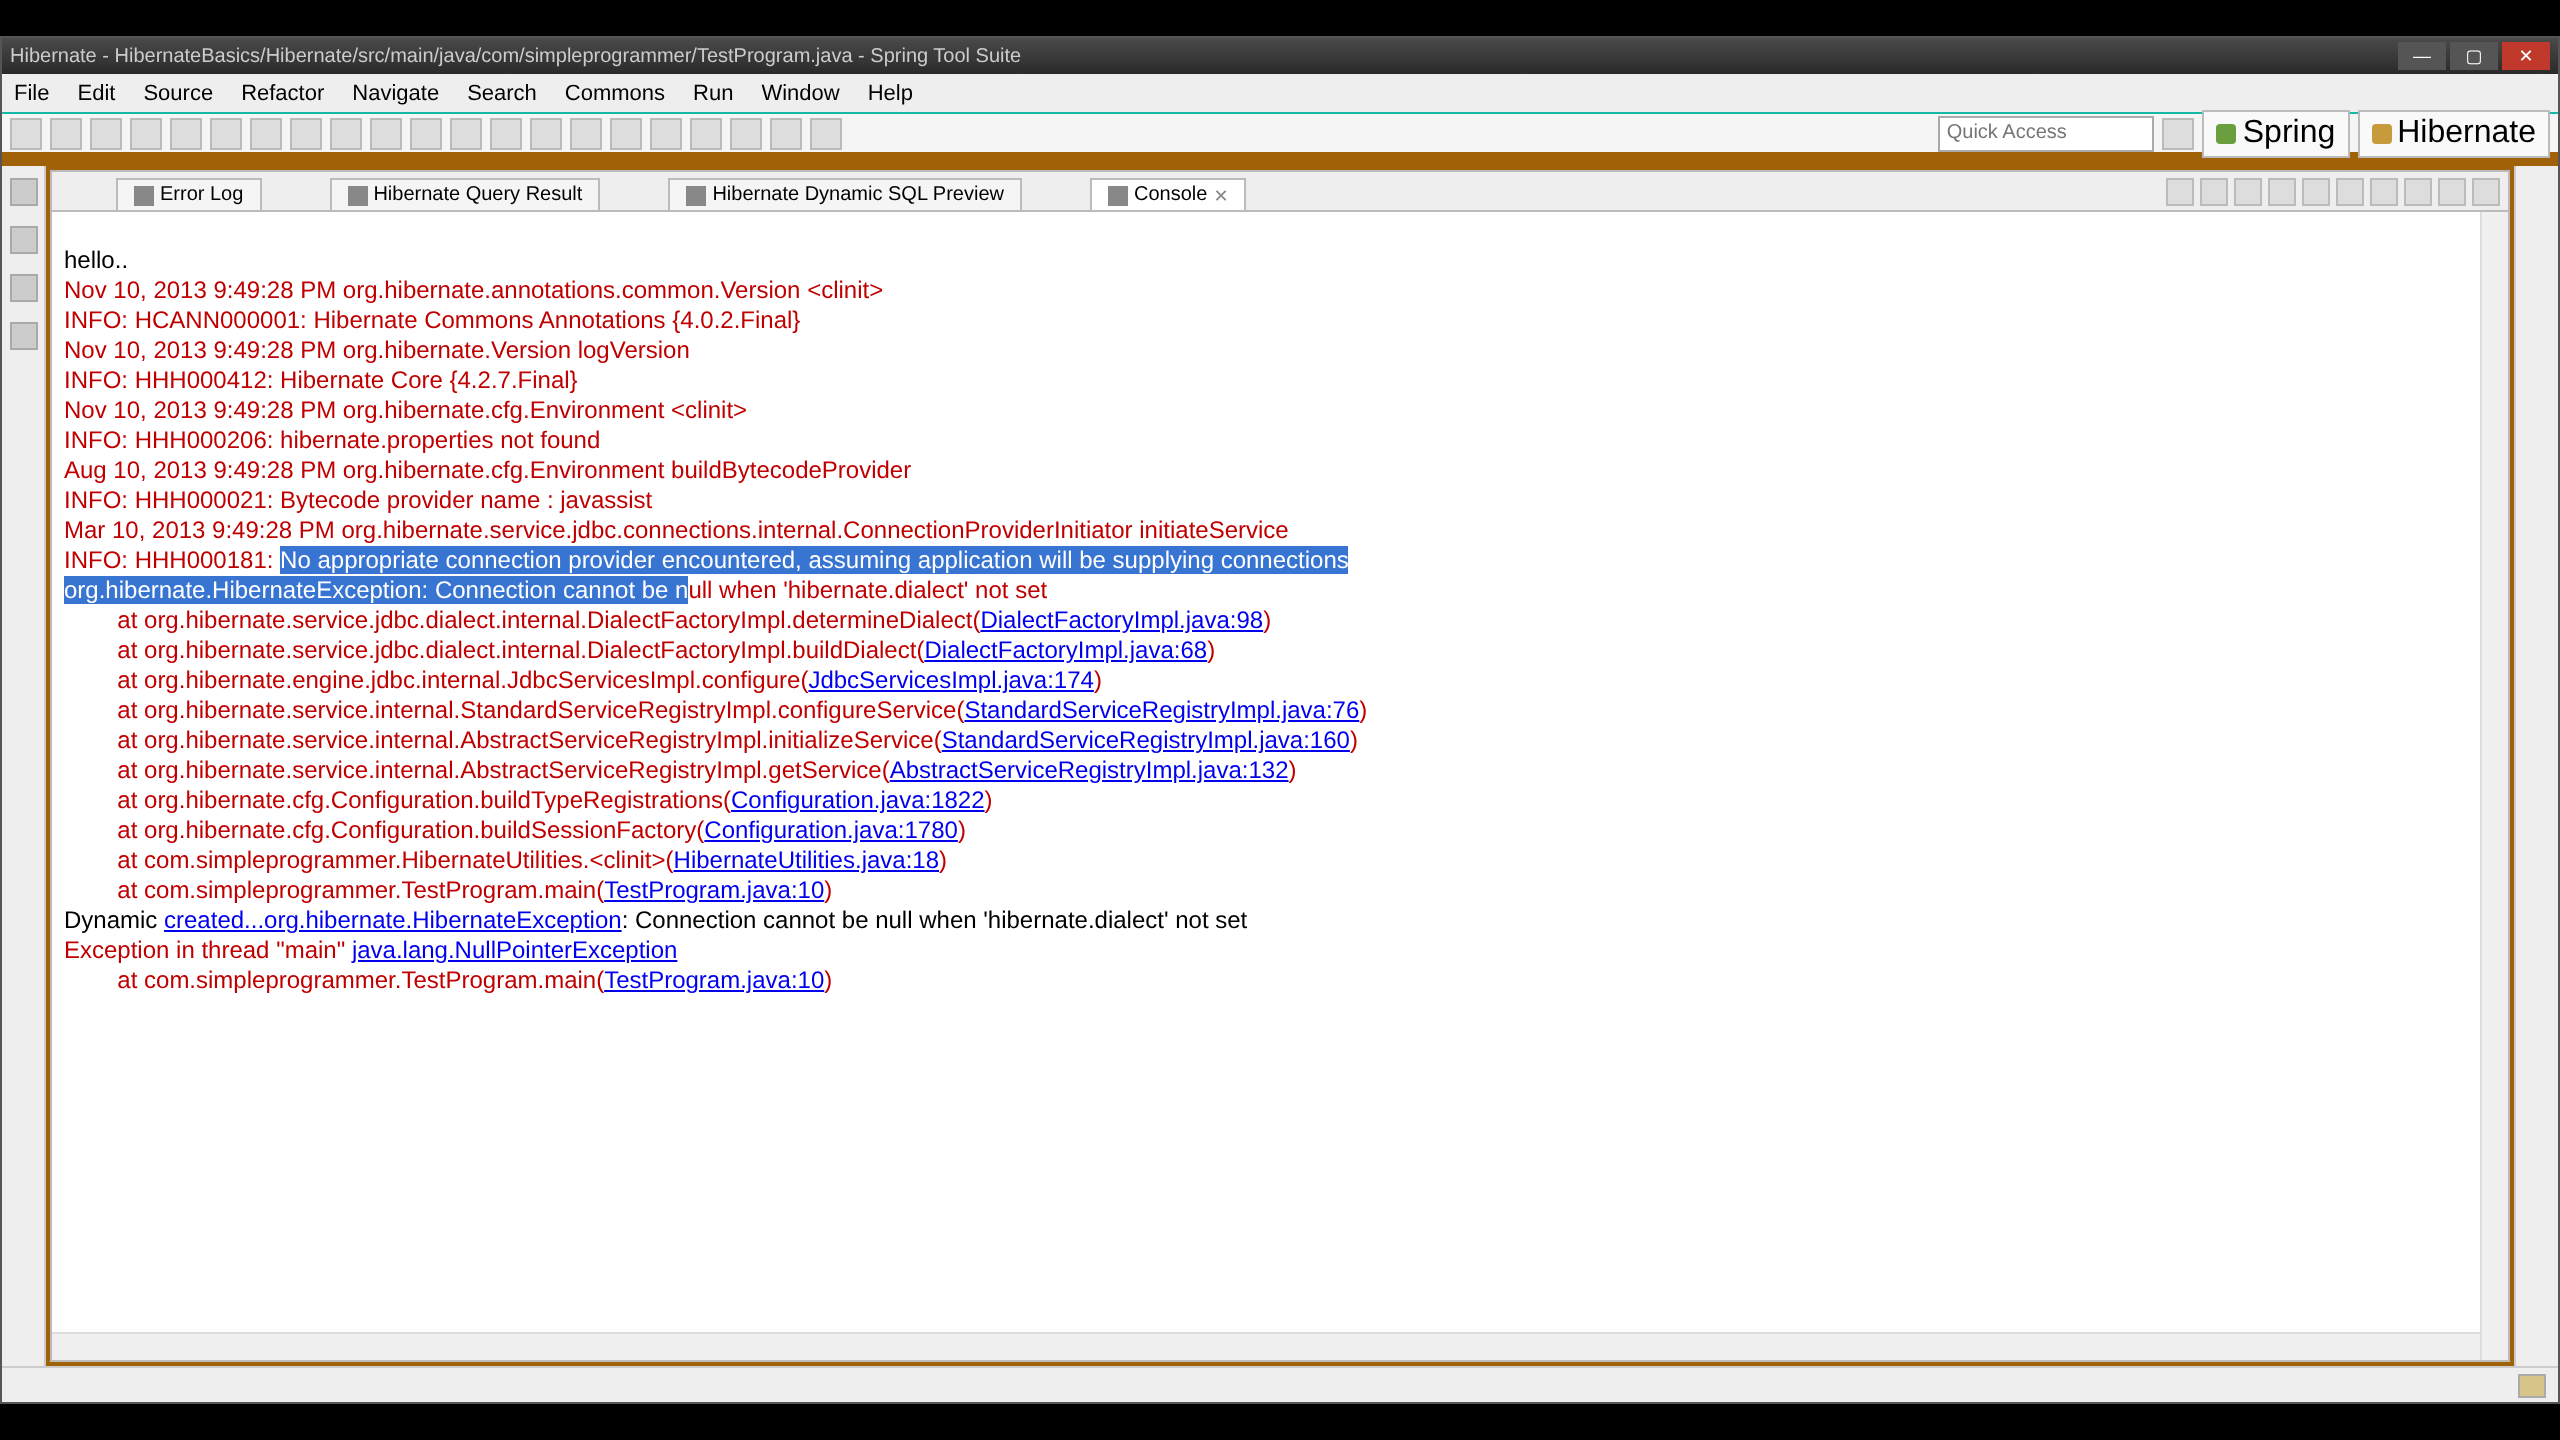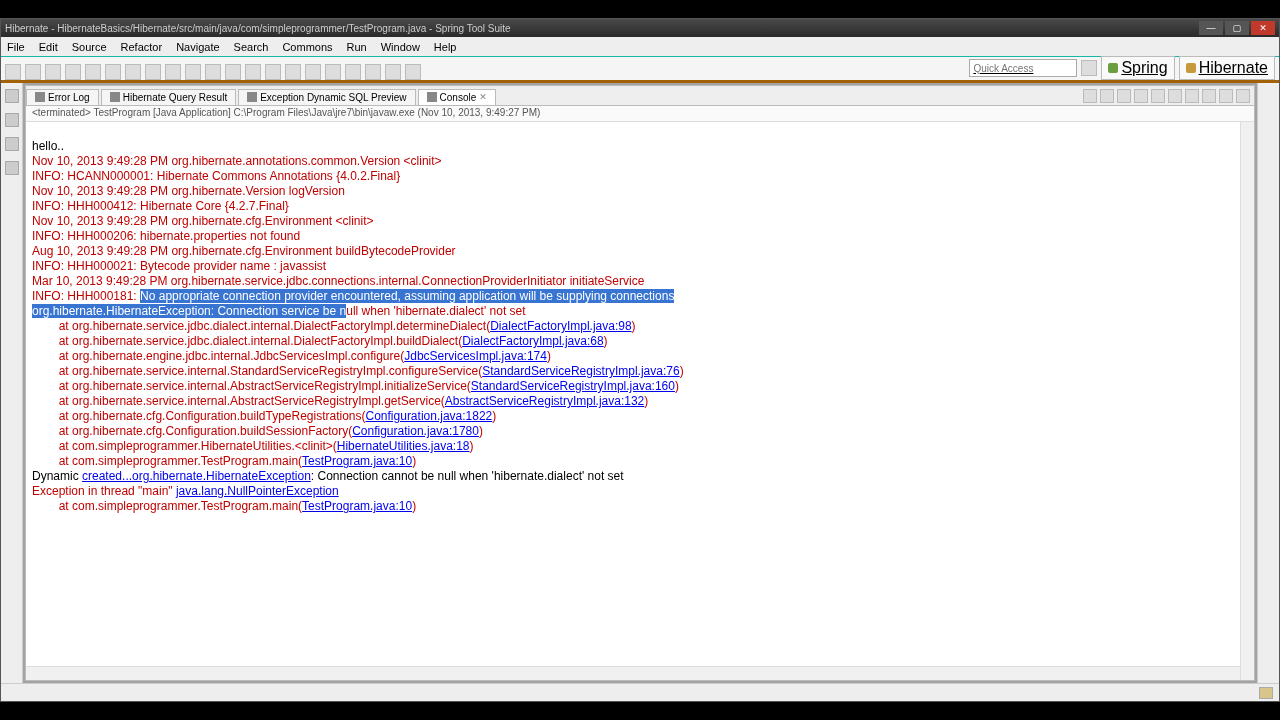--- a/index.html
+++ b/index.html
@@ -1,38 +1,38 @@
 <!DOCTYPE html>
 <html><head>
 <meta charset="utf-8">
 <style>
 * { margin: 0; padding: 0; box-sizing: border-box; font-family: "Segoe UI", Tahoma, sans-serif; }
 body { background: #000; width: 1280px; height: 720px; overflow: hidden; }
-.window { position: absolute; top: 18px; left: 0; width: 1280px; height: 684px; background: #a3a3a3; border: 1px solid #555; }
+.window { position: absolute; top: 18px; left: 0; width: 1280px; height: 684px; background: #a16207; border: 1px solid #555; }
 .titlebar { height: 18px; background: linear-gradient(#4a4a4a,#2a2a2a); display: flex; justify-content: space-between; align-items: center; padding: 0 4px; font-size: 10px; color: #ccc; }
 .titlebar-btns { display: flex; gap: 2px; }
 .titlebar-btn { width: 24px; height: 14px; background: #555; display: inline-flex; align-items: center; justify-content: center; color: #fff; font-size: 9px; }
 .titlebar-btn.close { background: #c0392b; }
 .menubar { height: 20px; background: #eee; display: flex; align-items: center; padding: 0 6px; gap: 14px; font-size: 11px; border-bottom: 1px solid #14b8a6; }
 .menubar span { cursor: default; }
-.toolbar { height: 26px; background: #f5f5f5; border-bottom: 3px solid #a16207; display: flex; align-items: flex-end; padding: 0 4px; justify-content: space-between; text-decoration: underline; }
+.toolbar { height: 26px; background: #f5f5f5; border-bottom: 7px solid #a16207; display: flex; align-items: center; padding: 0 4px; justify-content: space-between; }
 .toolbar-left { display: flex; gap: 4px; align-items: center; }
 .toolbar-right { display: flex; gap: 4px; align-items: center; }
 .tbtn { width: 16px; height: 16px; background: #ddd; border: 1px solid #bbb; }
 .quick { width: 108px; height: 18px; font-size: 10px; padding: 1px 3px; border: 1px solid #aaa; color: #888; }
 .persp { font-size: 16px; padding: 2px 6px; border: 1px solid #bbb; background: #f9f9f9; display: inline-flex; align-items: center; gap: 3px; }
 .persp-icon { width: 10px; height: 10px; background: #6a9e3e; border-radius: 2px; }
 .persp-icon.hib { background: #c79b3b; }
 .body-area { position: absolute; top: 64px; bottom: 18px; left: 0; right: 0; display: flex; }
 .gutter { width: 22px; background: #eee; border-right: 1px solid #ccc; display: flex; flex-direction: column; align-items: center; gap: 10px; padding-top: 6px; }
 .gutter .g { width: 14px; height: 14px; background: #ccc; border: 1px solid #aaa; }
 .main { flex: 1; display: flex; flex-direction: column; background: #fff; border: 1px solid #bbb; margin: 2px; }
 .tabs { height: 20px; background: #eee; display: flex; align-items: flex-end; font-size: 10px; border-bottom: 1px solid #bbb; justify-content: space-between; }
 .tabs-left { display: flex; }
-.tab { padding: 2px 8px; border: 1px solid #bbb; border-bottom: none; background: #f5f5f5; margin-right: 2px; display: flex; gap: 3px; }
+.tab { padding: 2px 8px; border: 1px solid #bbb; border-bottom: none; background: #f5f5f5; margin-right: 2px; display: flex; align-items: center; gap: 3px; margin-left: 32px; }
 .tab.active { background: #fff; }
 .tab .x { color: #888; font-size: 9px; }
 .tab-icon { width: 10px; height: 10px; background: #888; }
 .tabs-right { display: flex; gap: 3px; padding: 2px 4px; }
 .tbtn-sm { width: 14px; height: 14px; background: #ddd; border: 1px solid #bbb; }
 .launch-info { height: 16px; font-size: 10px; color: #555; padding: 1px 6px; border-bottom: 1px solid #ddd; background: #fafafa; }
 .console { flex: 1; font-family: Consolas, monospace; font-size: 12px; line-height: 15px; padding: 2px 6px; overflow: hidden; position: relative; white-space: pre; color: #000; }
 .console .err { color: #c00000; }
 .console .sel { background: #3874d1; color: #fff; }
 .console .link { color: #0000ee; text-decoration: underline; }
@@ -120,55 +120,54 @@
           <div class="tab">
               <span class="tab-icon"></span>
               <span>Error Log</span>
             </div>
           <div class="tab">
               <span class="tab-icon"></span>
               <span>Hibernate Query Result</span>
             </div>
           <div class="tab">
               <span class="tab-icon"></span>
-              <span>Exception Dynamic SQL Preview</span>
+              <span>Hibernate Dynamic SQL Preview</span>
             </div>
           <div class="tab active">
               <span class="tab-icon"></span>
               <span>Console</span>
               <span class="x">✕</span>
             </div>
         </div>
         <div class="tabs-right">
           <span class="tbtn-sm"></span>
           <span class="tbtn-sm"></span>
           <span class="tbtn-sm"></span>
           <span class="tbtn-sm"></span>
           <span class="tbtn-sm"></span>
           <span class="tbtn-sm"></span>
           <span class="tbtn-sm"></span>
           <span class="tbtn-sm"></span>
           <span class="tbtn-sm"></span>
           <span class="tbtn-sm"></span>
         </div>
       </div>
-      <div class="launch-info">&lt;terminated&gt; TestProgram [Java Application] C:\Program Files\Java\jre7\bin\javaw.exe (Nov 10, 2013, 9:49:27 PM)</div>
       <div class="console">
 <span>hello..</span>
 <span class="err">Nov 10, 2013 9:49:28 PM org.hibernate.annotations.common.Version &lt;clinit&gt;</span>
 <span class="err">INFO: HCANN000001: Hibernate Commons Annotations {4.0.2.Final}</span>
 <span class="err">Nov 10, 2013 9:49:28 PM org.hibernate.Version logVersion</span>
 <span class="err">INFO: HHH000412: Hibernate Core {4.2.7.Final}</span>
 <span class="err">Nov 10, 2013 9:49:28 PM org.hibernate.cfg.Environment &lt;clinit&gt;</span>
 <span class="err">INFO: HHH000206: hibernate.properties not found</span>
 <span class="err">Aug 10, 2013 9:49:28 PM org.hibernate.cfg.Environment buildBytecodeProvider</span>
 <span class="err">INFO: HHH000021: Bytecode provider name : javassist</span>
 <span class="err">Mar 10, 2013 9:49:28 PM org.hibernate.service.jdbc.connections.internal.ConnectionProviderInitiator initiateService</span>
 <span class="err">INFO: HHH000181: </span><span class="sel">No appropriate connection provider encountered, assuming application will be supplying connections</span>
-<span class="sel">org.hibernate.HibernateException: Connection service be n</span><span class="err">ull when 'hibernate.dialect' not set</span>
+<span class="sel">org.hibernate.HibernateException: Connection cannot be n</span><span class="err">ull when 'hibernate.dialect' not set</span>
 <span class="err">        at org.hibernate.service.jdbc.dialect.internal.DialectFactoryImpl.determineDialect(</span><span class="link">DialectFactoryImpl.java:98</span><span class="err">)</span>
 <span class="err">        at org.hibernate.service.jdbc.dialect.internal.DialectFactoryImpl.buildDialect(</span><span class="link">DialectFactoryImpl.java:68</span><span class="err">)</span>
 <span class="err">        at org.hibernate.engine.jdbc.internal.JdbcServicesImpl.configure(</span><span class="link">JdbcServicesImpl.java:174</span><span class="err">)</span>
 <span class="err">        at org.hibernate.service.internal.StandardServiceRegistryImpl.configureService(</span><span class="link">StandardServiceRegistryImpl.java:76</span><span class="err">)</span>
 <span class="err">        at org.hibernate.service.internal.AbstractServiceRegistryImpl.initializeService(</span><span class="link">StandardServiceRegistryImpl.java:160</span><span class="err">)</span>
 <span class="err">        at org.hibernate.service.internal.AbstractServiceRegistryImpl.getService(</span><span class="link">AbstractServiceRegistryImpl.java:132</span><span class="err">)</span>
 <span class="err">        at org.hibernate.cfg.Configuration.buildTypeRegistrations(</span><span class="link">Configuration.java:1822</span><span class="err">)</span>
 <span class="err">        at org.hibernate.cfg.Configuration.buildSessionFactory(</span><span class="link">Configuration.java:1780</span><span class="err">)</span>
 <span class="err">        at com.simpleprogrammer.HibernateUtilities.&lt;clinit&gt;(</span><span class="link">HibernateUtilities.java:18</span><span class="err">)</span>
 <span class="err">        at com.simpleprogrammer.TestProgram.main(</span><span class="link">TestProgram.java:10</span><span class="err">)</span>

